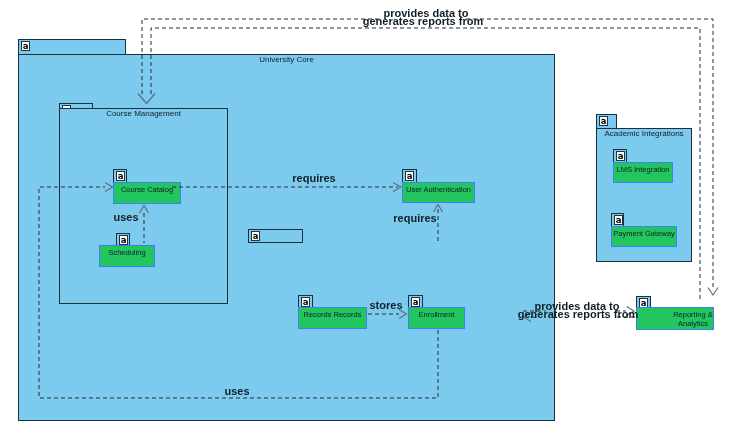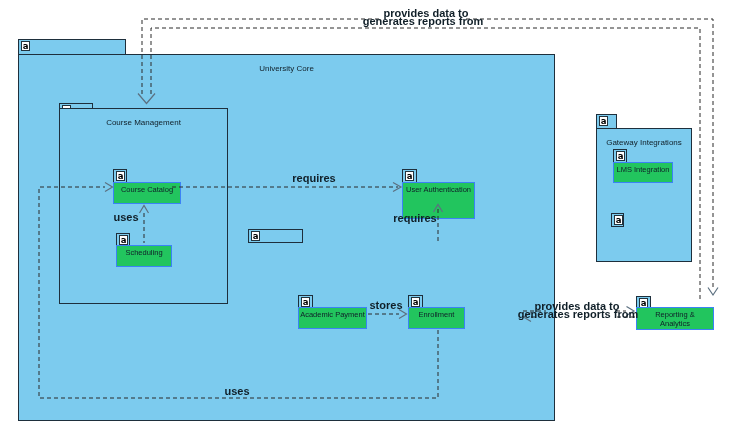--- a/index.html
+++ b/index.html
@@ -11,28 +11,28 @@
     position:absolute;background:#7CCBEE;border:1px solid #1E2F3C;box-sizing:border-box;z-index:2;
   }
   .pkg-body{
     position:absolute;background:#7CCBEE;border:1px solid #1E2F3C;box-sizing:border-box;z-index:1;
   }
   .nested{z-index:2;}
   .cmp-box{
     position:absolute;background:#22c55e;border:1px solid #3b82f6;box-sizing:border-box;z-index:3;
   }
   .pkg-title{
-    width:100%;text-align:center;font-size:8px;line-height:9px;margin-top:9px;
+    width:100%;text-align:center;font-size:8px;line-height:9px;margin-top:0;
     white-space:nowrap;color:#101f28;
   }
   .cmp-label{
     width:100%;text-align:center;font-size:7.5px;line-height:9px;padding-top:2px;
     white-space:nowrap;color:#101f28;
   }
-  .two-line{line-height:9px;padding-top:2px;}
+  .two-line{line-height:9px;padding-top:2px;margin-left:18px;}
   .a-box{
     position:absolute;left:2px;top:1px;width:9px;height:10px;background:#ffffff;
     border:1px solid #22333d;box-sizing:border-box;font-family:"DejaVu Sans", sans-serif;
     font-weight:bold;font-size:8.5px;line-height:9px;text-align:center;color:#000;
   }
   #connectors{position:absolute;left:0;top:0;z-index:4;pointer-events:none;}
   .conn-label{
     position:absolute;transform:translateX(-50%);font-size:11px;line-height:8px;
     white-space:nowrap;color:#101f28;z-index:5;font-weight:bold;
   }
@@ -57,67 +57,70 @@
   </div>
 
   <div class="pkg-tab" style="left:248px;top:229px;width:55px;height:14px">
     <span class="a-box">a</span>
   </div>
 
   <div class="pkg-tab" style="left:596px;top:114px;width:21px;height:15px">
     <span class="a-box">a</span>
   </div>
   <div class="pkg-body" style="left:596px;top:128px;width:96px;height:134px">
-    <div class="pkg-title">Gateway Integrations</div>
+    <div class="pkg-title">Academic Integrations</div>
   </div>
 
   <div class="cmp-tab" style="left:113px;top:169px;width:14px;height:14px">
     <span class="a-box">a</span>
   </div>
   <div class="cmp-box" style="left:113px;top:182px;width:68px;height:22px">
     <div class="cmp-label">Course Catalog</div>
   </div>
 
   <div class="cmp-tab" style="left:116px;top:233px;width:14px;height:13px">
     <span class="a-box">a</span>
   </div>
-  <div class="cmp-box" style="left:116px;top:245px;width:56px;height:22px">
+  <div class="cmp-box" style="left:99px;top:245px;width:56px;height:22px">
     <div class="cmp-label">Scheduling</div>
   </div>
 
   <div class="cmp-tab" style="left:402px;top:169px;width:15px;height:14px">
     <span class="a-box">a</span>
   </div>
-  <div class="cmp-box" style="left:402px;top:182px;width:73px;height:37px">
+  <div class="cmp-box" style="left:402px;top:182px;width:73px;height:21px">
     <div class="cmp-label">User Authentication</div>
   </div>
 
   <div class="cmp-tab" style="left:298px;top:295px;width:15px;height:13px">
     <span class="a-box">a</span>
   </div>
   <div class="cmp-box" style="left:298px;top:307px;width:69px;height:22px">
-    <div class="cmp-label">Academic Payment</div>
+    <div class="cmp-label">Records Records</div>
   </div>
 
   <div class="cmp-tab" style="left:408px;top:295px;width:15px;height:13px">
     <span class="a-box">a</span>
   </div>
   <div class="cmp-box" style="left:408px;top:307px;width:57px;height:22px">
     <div class="cmp-label">Enrollment</div>
   </div>
 
   <div class="cmp-tab" style="left:613px;top:149px;width:14px;height:14px">
     <span class="a-box">a</span>
   </div>
   <div class="cmp-box" style="left:613px;top:162px;width:60px;height:21px">
     <div class="cmp-label">LMS Integration</div>
   </div>
 
   <div class="cmp-tab" style="left:611px;top:213px;width:13px;height:14px">
     <span class="a-box">a</span>
+  </div>
+  <div class="cmp-box" style="left:611px;top:226px;width:66px;height:21px">
+    <div class="cmp-label">Payment Gateway</div>
   </div>
 
   <div class="cmp-tab" style="left:636px;top:296px;width:15px;height:12px">
     <span class="a-box">a</span>
   </div>
   <div class="cmp-box" style="left:636px;top:307px;width:78px;height:23px">
     <div class="cmp-label two-line">
       <div>Reporting &amp;</div>
       <div>Analytics</div>
     </div>

